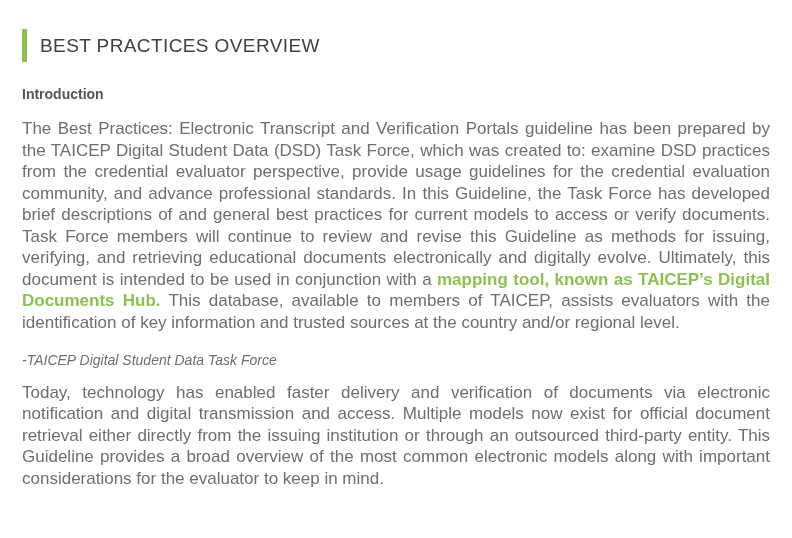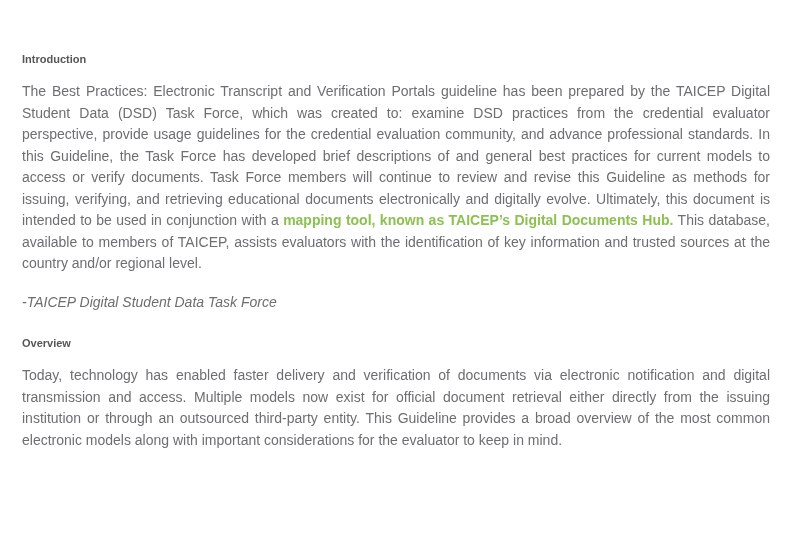--- a/index.html
+++ b/index.html
@@ -38,27 +38,27 @@
     margin:0;
     font-size:19px;
     font-weight:400;
     letter-spacing:0.4px;
     color:var(--heading-text);
     align-self:center;
     line-height:33px;
   }
   h2.section-heading{
     margin:24px 0 16px 0;
-    font-size:11px;
+    font-size:14px;
     font-weight:700;
     color:var(--subheading-text);
   }
   p.body-text{
     margin:0 0 17px 0;
-    font-size:14px;
+    font-size:17px;
     line-height:21.5px;
     text-align:justify;
     color:var(--body-text);
   }
   p.attribution{
     margin:0 0 10px 0;
     font-size:14px;
     line-height:21.5px;
     font-style:italic;
     color:var(--body-text);
@@ -68,25 +68,28 @@
     font-weight:700;
     text-decoration:none;
     cursor:pointer;
   }
 </style>
 </head>
 <body>
 
 <div class="page">
 
+  <header class="page-header">
+    <span class="accent-bar"></span>
+    <h1 class="page-title">BEST PRACTICES OVERVIEW</h1>
+  </header>
 
   <h2 class="section-heading">Introduction</h2>
 
   <p class="body-text"><span>The Best Practices: Electronic Transcript and Verification Portals guideline has been prepared by the TAICEP Digital Student Data (DSD) Task Force, which was created to: examine DSD practices from the credential evaluator perspective, provide usage guidelines for the credential evaluation community, and advance professional standards. In this Guideline, the Task Force has developed brief descriptions of and general best practices for current models to access or verify documents. Task Force members will continue to review and revise this Guideline as methods for issuing, verifying, and retrieving educational documents electronically and digitally evolve.  Ultimately, this document is intended to be used in conjunction with a </span><a class="inline-link">mapping tool, known as TAICEP’s Digital Documents Hub.</a><span> This database, available to members of TAICEP, assists evaluators with the identification of key information and trusted sources at the country and/or regional level.</span></p>
 
   <p class="attribution">-TAICEP Digital Student Data Task Force</p>
 
-  <h2 class="section-heading">Overview</h2>
 
 
   <p class="body-text">Today, technology has enabled faster delivery and verification of documents via electronic notification and digital transmission and access.  Multiple models now exist for official document retrieval either directly from the issuing institution or through an outsourced third-party entity.  This Guideline provides a broad overview of the most common electronic models along with important considerations for the evaluator to keep in mind.</p>
 
 </div>
 
 </body></html>

